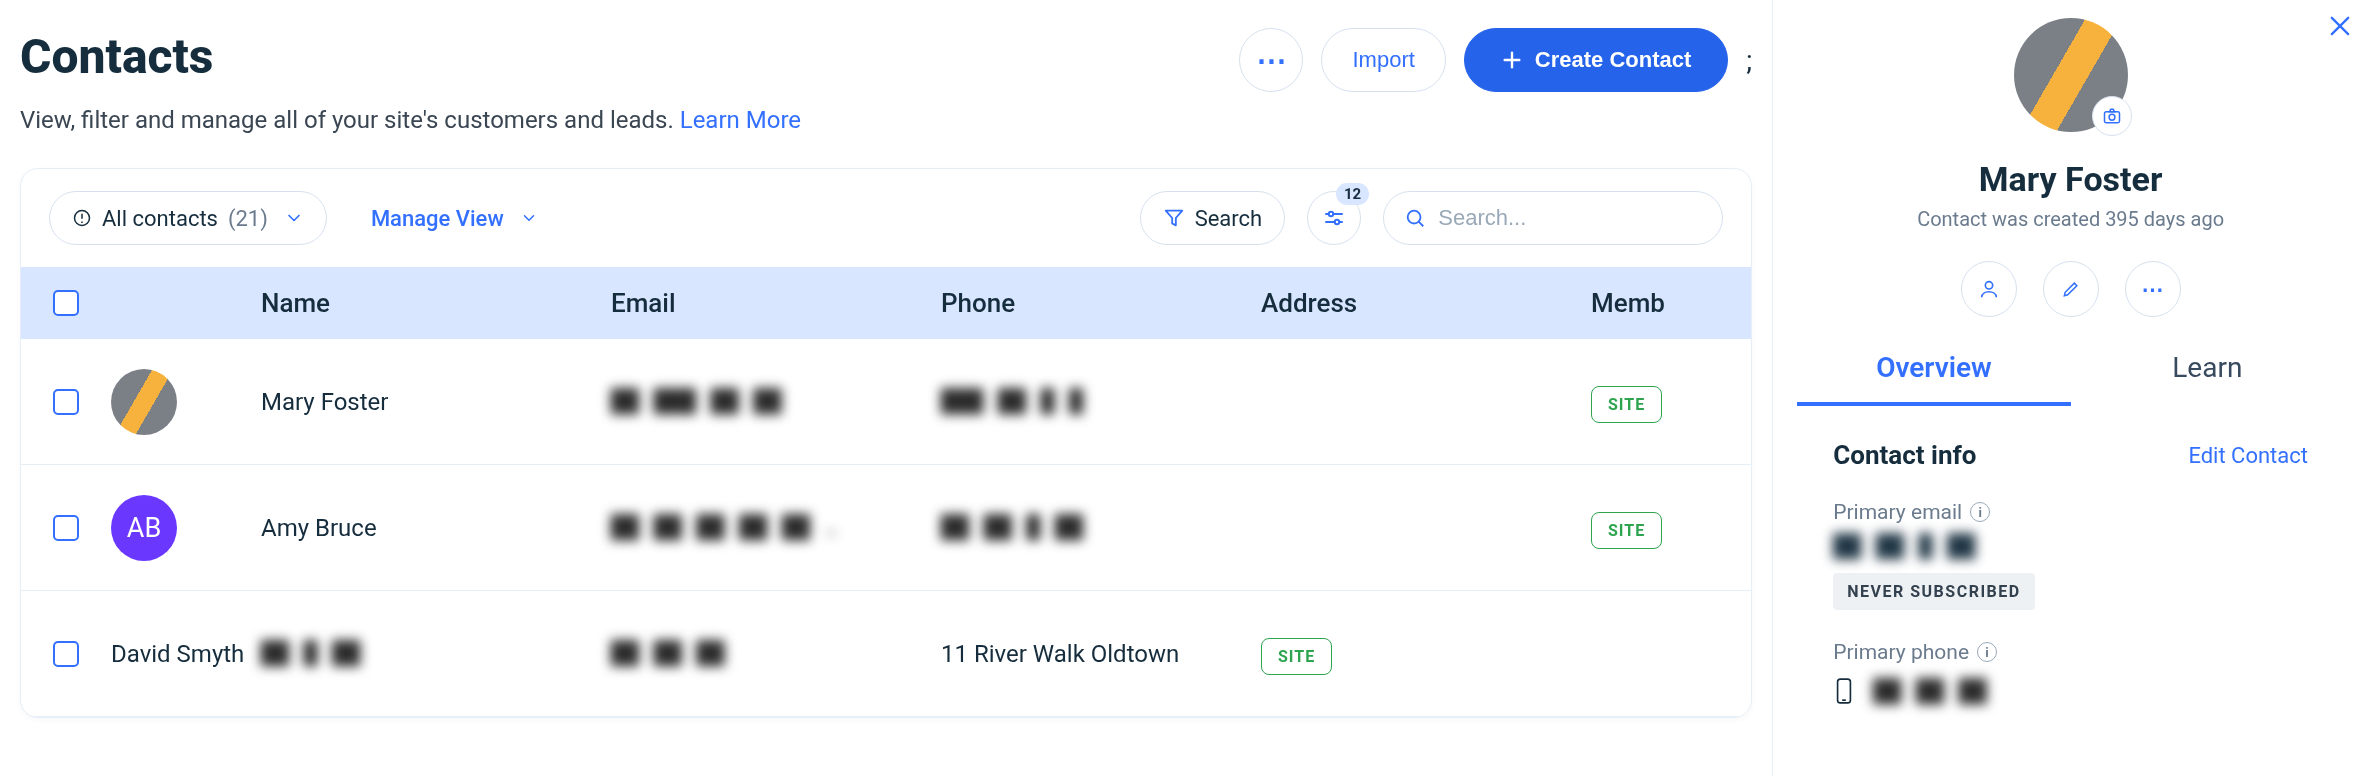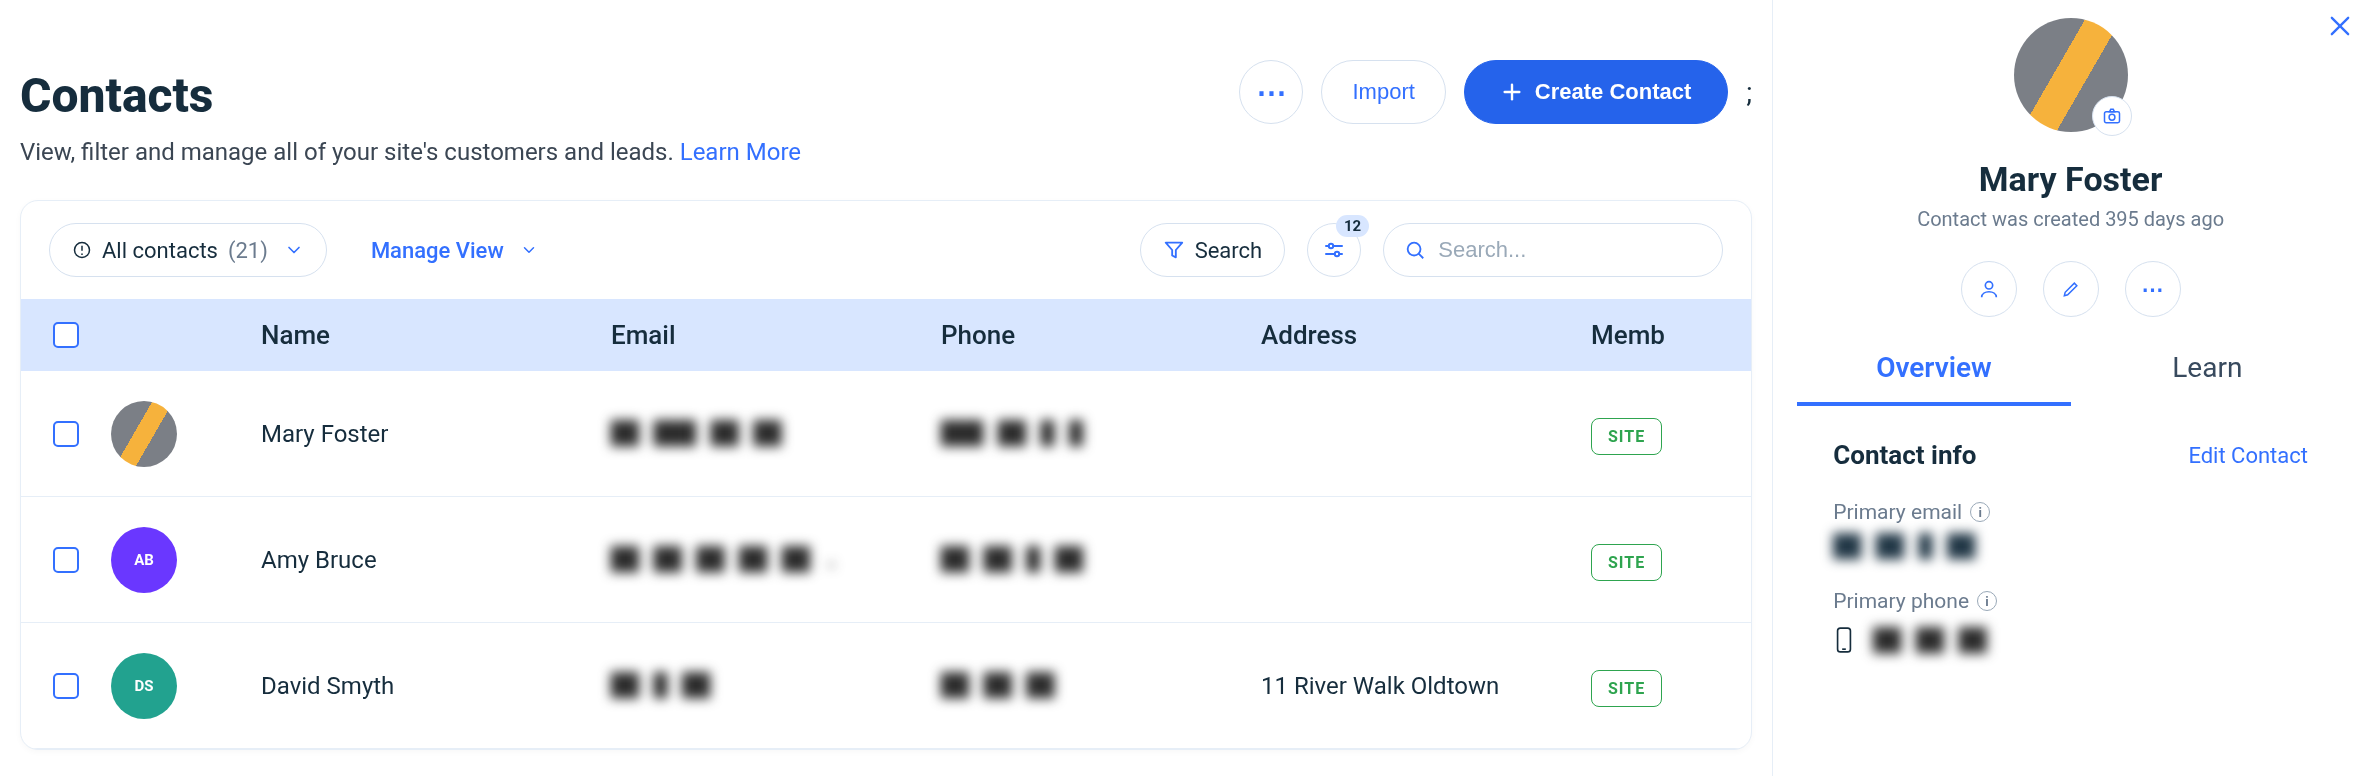--- a/index.html
+++ b/index.html
@@ -19,23 +19,22 @@
   }
   .main {
     flex: 1 1 auto;
     padding: 28px 20px 0 20px;
     overflow: hidden;
     position: relative;
   }
   .main-inner { max-width: 1760px; }
   .title-row {
     display: flex;
-    align-items: flex-end;
+    align-items: flex-start;
     justify-content: space-between;
-    margin-top: 32px;
   }
   h1.page-title {
     font-size: 48px;
     font-weight: 800;
     color: #162d3d;
   }
   .subtitle {
     margin-top: 14px;
     font-size: 24px;
     color: #3b4653;
@@ -157,21 +156,21 @@
     display:flex; justify-content:center;
   }
   .chk-box {
     width:26px; height:26px; border:2px solid #3370ff; border-radius:5px;
     background:#fff; cursor:pointer;
   }
   .avatar-col { display:flex; align-items:center; }
   .avatar {
     width: 66px; height: 66px; border-radius: 50%;
     display:inline-flex; align-items:center; justify-content:center;
-    color:#fff; font-size:15px; font-weight:700;
+    color:#fff; font-size:27px; font-weight:400;
     overflow:hidden;
   }
   .avatar-img {
     width:100%; height:100%;
     background: linear-gradient(120deg,#7b7f86 0 40%, #f6b23c 40% 60%, #7b7f86 60% 100%);
   }
   .blur {
     filter: blur(6px);
     letter-spacing: 1px;
     color:#222; font-size:22px; font-weight:600;
@@ -411,23 +410,20 @@
               <div>Amy Bruce</div>
               <div class="blur">██ ██ ██ ██ ██ .</div>
               <div class="blur">██ ██ █ ██</div>
               <div></div>
               <div><span class="member-badge">SITE</span></div>
             </div>
             <div class="row">
               <div class="chk">
                 <div class="chk-box"></div>
               </div>
-              <div class="avatar-col">
-                <div class="avatar" style="background: rgb(34, 162, 143);">DS</div>
-              </div>
               <div>David Smyth</div>
               <div class="blur">██  █  ██</div>
               <div class="blur">██ ██ ██</div>
               <div>11 River Walk Oldtown</div>
               <div><span class="member-badge">SITE</span></div>
             </div>
           </div>
       </div>
     </div>
   </div>
@@ -487,20 +483,21 @@
       <div class="section-hdr">
         <h3>Contact info</h3>
         <span class="edit-link">Edit Contact</span>
       </div>
 
       <div class="field-label">
         <span>Primary email</span>
         <span class="info-i">i</span>
       </div>
       <div class="field-value blur">██ ██ █ ██</div>
+      <div class="sub-badge">NEVER SUBSCRIBED</div>
 
       <div class="field-label">
         <span>Primary phone</span>
         <span class="info-i">i</span>
       </div>
       <div class="phone-row">
         <span>
           <svg width="22" height="30" viewBox="0 0 24 32" fill="none" stroke="#162d3d" stroke-width="1.8">
               <rect x="5" y="3" width="14" height="26" rx="3"></rect>
               <line x1="10" y1="26" x2="14" y2="26"></line>

